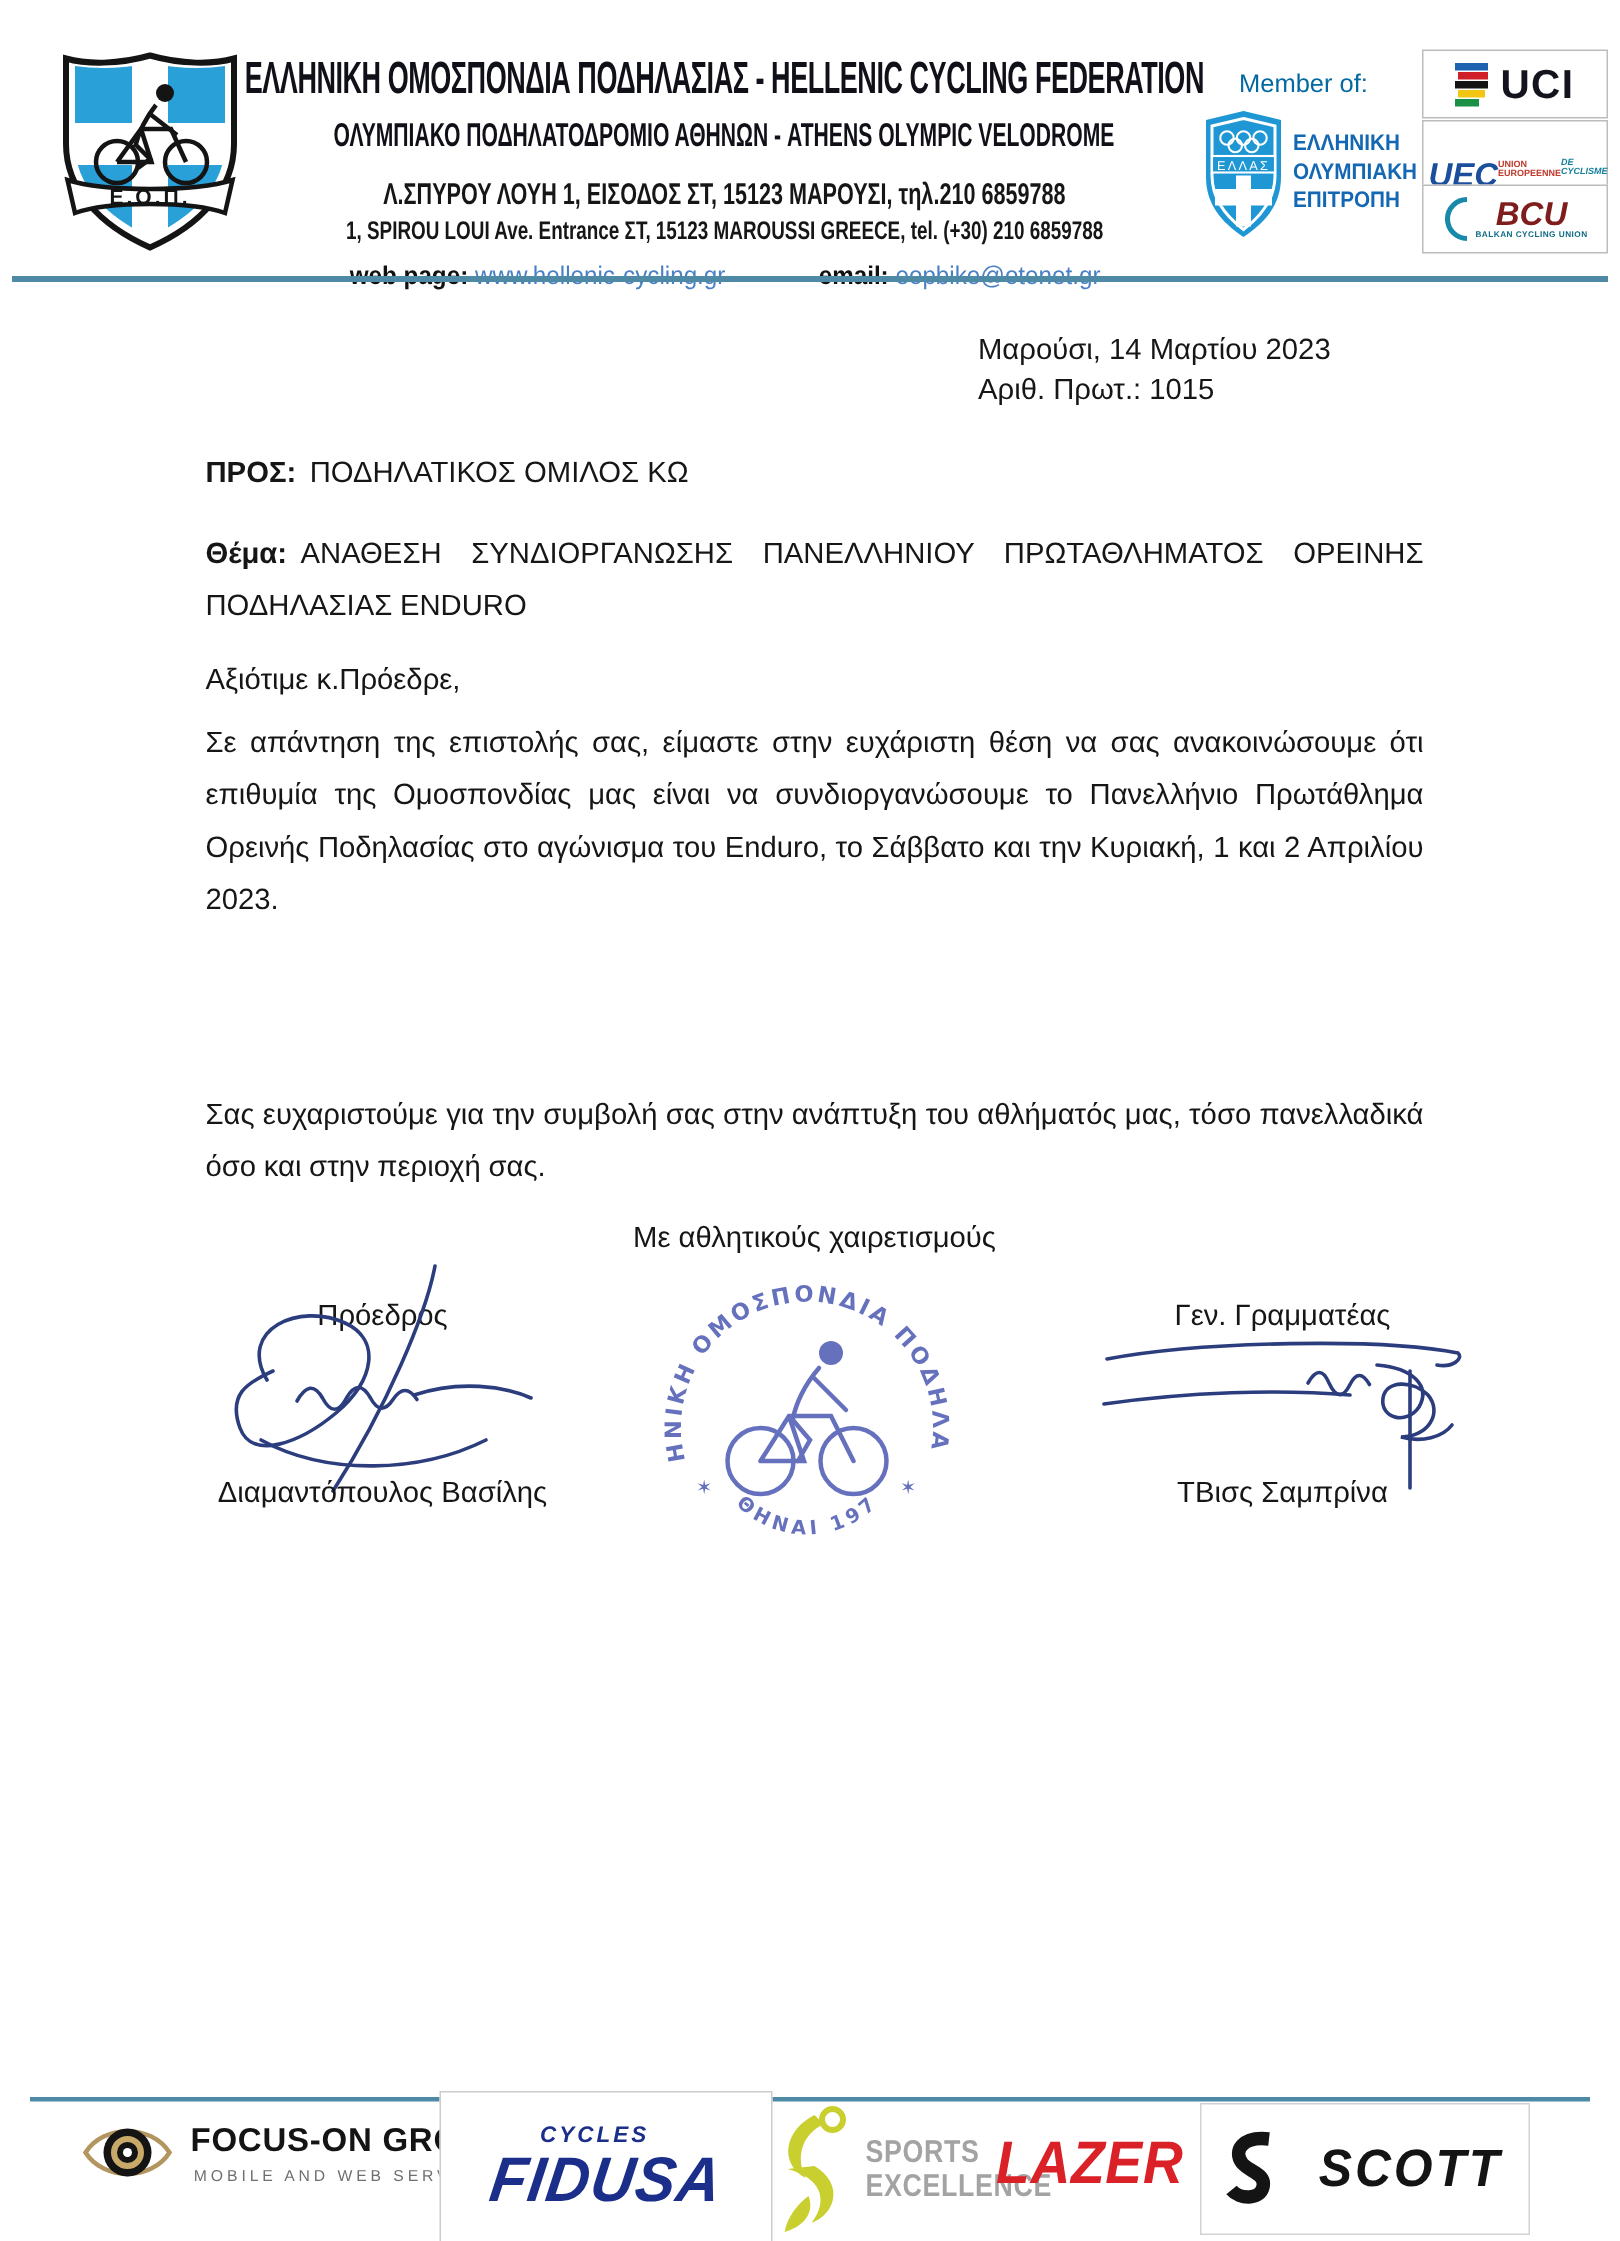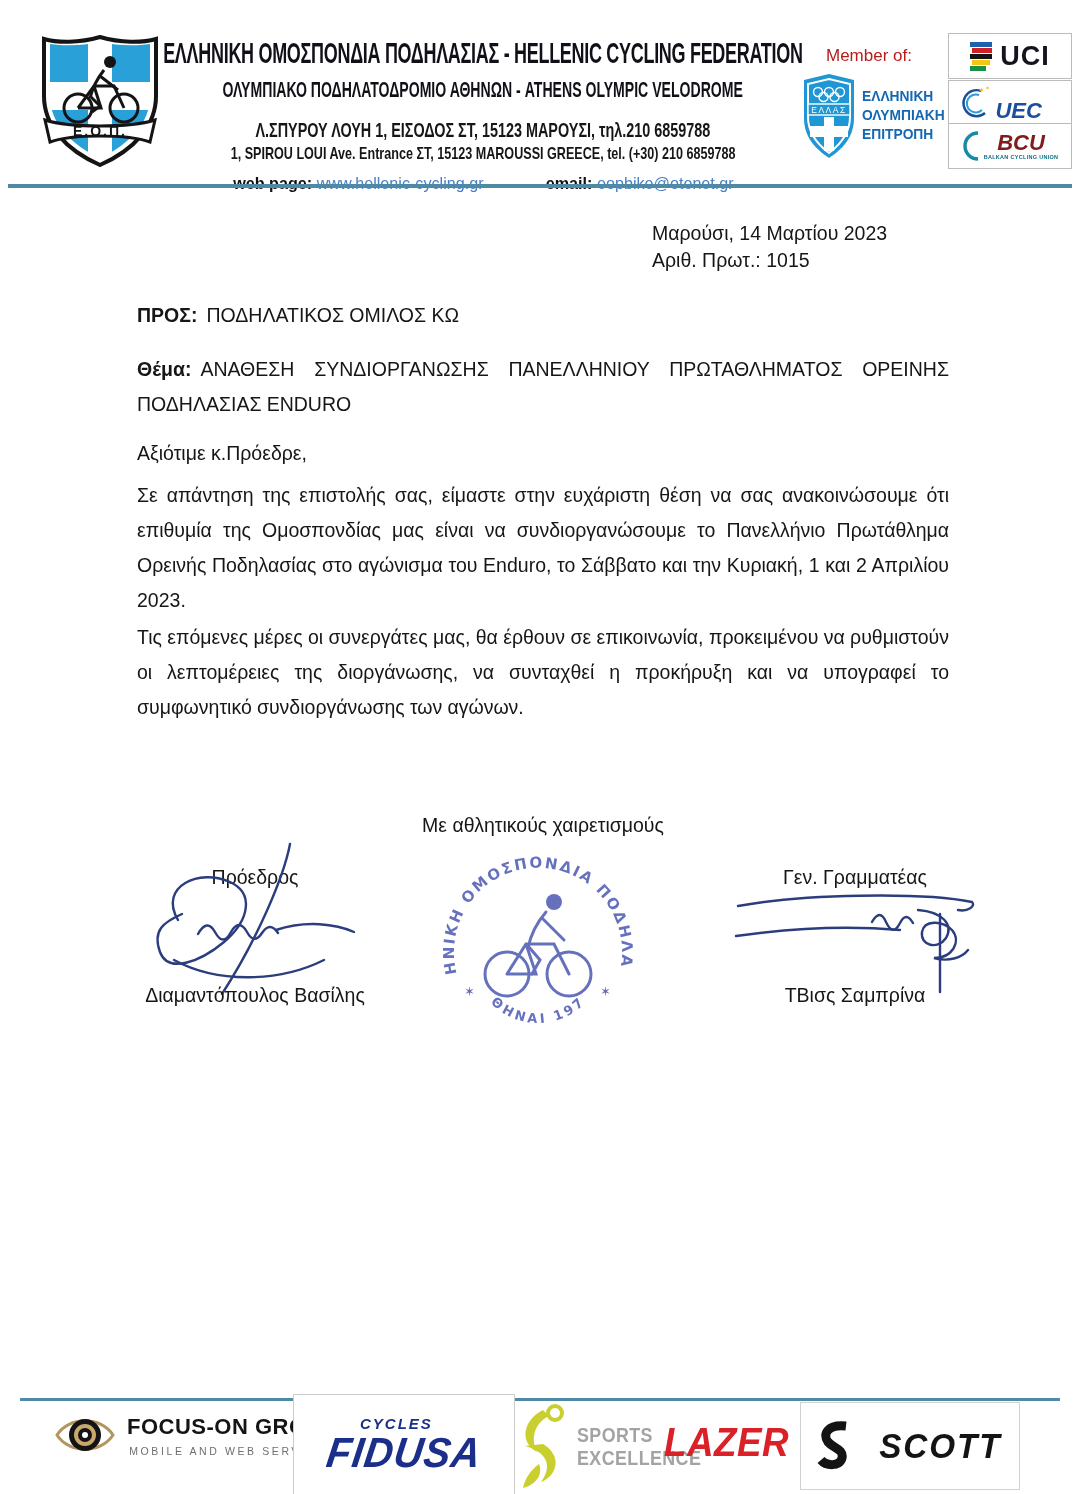--- a/index.html
+++ b/index.html
@@ -11,26 +11,26 @@
   
   .hc{left:158px;top:36px;width:650px;display:flex;flex-direction:column;align-items:center;}
   .hc-title{font-size:30px;font-weight:bold;color:#101018;transform:scaleX(.60);letter-spacing:-.5px;}
   .hc-sub{font-size:22px;font-weight:bold;color:#101018;margin-top:7px;transform:scaleX(.64);}
   .hc-addr1{font-size:20px;font-weight:bold;margin-top:16px;transform:scaleX(.72);}
   .hc-addr2{font-size:17px;font-weight:bold;margin-top:2px;transform:scaleX(.74);}
   .hc-web{font-size:17px;margin-top:10px;transform:scaleX(.95);}
   .hc-web .lab{font-weight:bold;color:#111;}
   .hc-web .lnk{color:#4a80c4;}
   .hc-web .gap{display:inline-block;width:56px;}
-  .member-of{left:826px;top:46px;font-size:17px;color:#b91c1c;}
+  .member-of{left:826px;top:46px;font-size:17px;color:#0369a1;}
   .eoc-text{left:862px;top:86px;font-size:15px;line-height:19px;font-weight:bold;color:#1468b3;transform:scaleX(.92);transform-origin:0 0;}
   .logo-box{left:948px;width:122px;height:44px;background:#fff;border:1px solid #bcbcbc;
             display:flex;align-items:center;justify-content:center;gap:4px;}
   .uci-txt{font-size:27px;font-weight:800;color:#14141f;letter-spacing:1px;}
-  .uec-col{display:flex;flex-direction:column;align-items:flex-start;line-height:1;margin-top:28px;}
+  .uec-col{display:flex;flex-direction:row;align-items:flex-start;line-height:1;margin-top:28px;}
   .uec-txt{font-size:22px;font-weight:800;font-style:italic;color:#1b4f9c;}
   .uec-sub1{font-size:6px;font-weight:bold;color:#c0392b;margin-top:1px;}
   .uec-sub2{font-size:6px;font-weight:bold;font-style:italic;color:#17809c;}
   .bcu-col{display:flex;flex-direction:column;align-items:center;line-height:1;}
   .bcu-txt{font-size:22px;font-weight:800;font-style:italic;color:#7f1d1d;}
   .bcu-sub{font-size:5.5px;font-weight:bold;color:#0f6c85;margin-top:1px;letter-spacing:.3px;}
   .rule{background:#4e89a6;}
 
   
   .dateblock{left:652px;top:220px;font-size:19.5px;line-height:27px;}
@@ -173,21 +173,21 @@
     <span class="lbl">ΠΡΟΣ:</span><span>ΠΟΔΗΛΑΤΙΚΟΣ ΟΜΙΛΟΣ ΚΩ</span>
   </div>
 
   <div class="abs bodyline just" style="top:352px;">
     <span class="lbl">Θέμα:</span><span>ΑΝΑΘΕΣΗ ΣΥΝΔΙΟΡΓΑΝΩΣΗΣ ΠΑΝΕΛΛΗΝΙΟΥ ΠΡΩΤΑΘΛΗΜΑΤΟΣ ΟΡΕΙΝΗΣ ΠΟΔΗΛΑΣΙΑΣ ENDURO</span>
   </div>
 
   <div class="abs bodyline" style="top:436px;">Αξιότιμε κ.Πρόεδρε,</div>
 
   <div class="abs bodyline just" style="top:478px;">Σε απάντηση της επιστολής σας, είμαστε στην ευχάριστη θέση να σας ανακοινώσουμε ότι επιθυμία της Ομοσπονδίας μας είναι να συνδιοργανώσουμε το Πανελλήνιο Πρωτάθλημα Ορεινής Ποδηλασίας στο αγώνισμα του Enduro, το Σάββατο και την Κυριακή, 1 και 2 Απριλίου 2023.</div>
-  <div class="abs bodyline just" style="top:620px;">Τις επόμενες μέρες οι συνεργάτες μας, θα έρθουν σε επικοινωνία, προκειμένου να ρυθμιστούν οι λεπτομέρειες της διοργάνωσης, να συνταχθεί η προκήρυξη και να υπογραφεί το συμφωνητικό συνδιοργάνωσης των αγώνων.</div>
+  <div class="abs bodyline just" style="top:726px;">Σας ευχαριστούμε για την συμβολή σας στην ανάπτυξη του αθλήματός μας, τόσο πανελλαδικά όσο και στην περιοχή σας.</div>
 
   <div class="abs bodyline center" style="top:808px;">Με αθλητικούς χαιρετισμούς</div>
 
   <div class="abs roletxt center" style="left:155px;top:866px;width:200px;">Πρόεδρος</div>
   <div class="abs roletxt center" style="left:750px;top:866px;width:210px;">Γεν. Γραμματέας</div>
 
   <svg class="abs" style="left:138px;top:842px;" width="230" height="170" viewBox="0 0 230 170">
     <g class="sig">
       <path d="M152 2 C146 34 120 96 84 152"></path>
       <path d="M40 78 C20 44 62 26 92 40 C116 51 112 78 86 100 C62 120 30 132 22 110 C14 88 26 80 44 72"></path>

